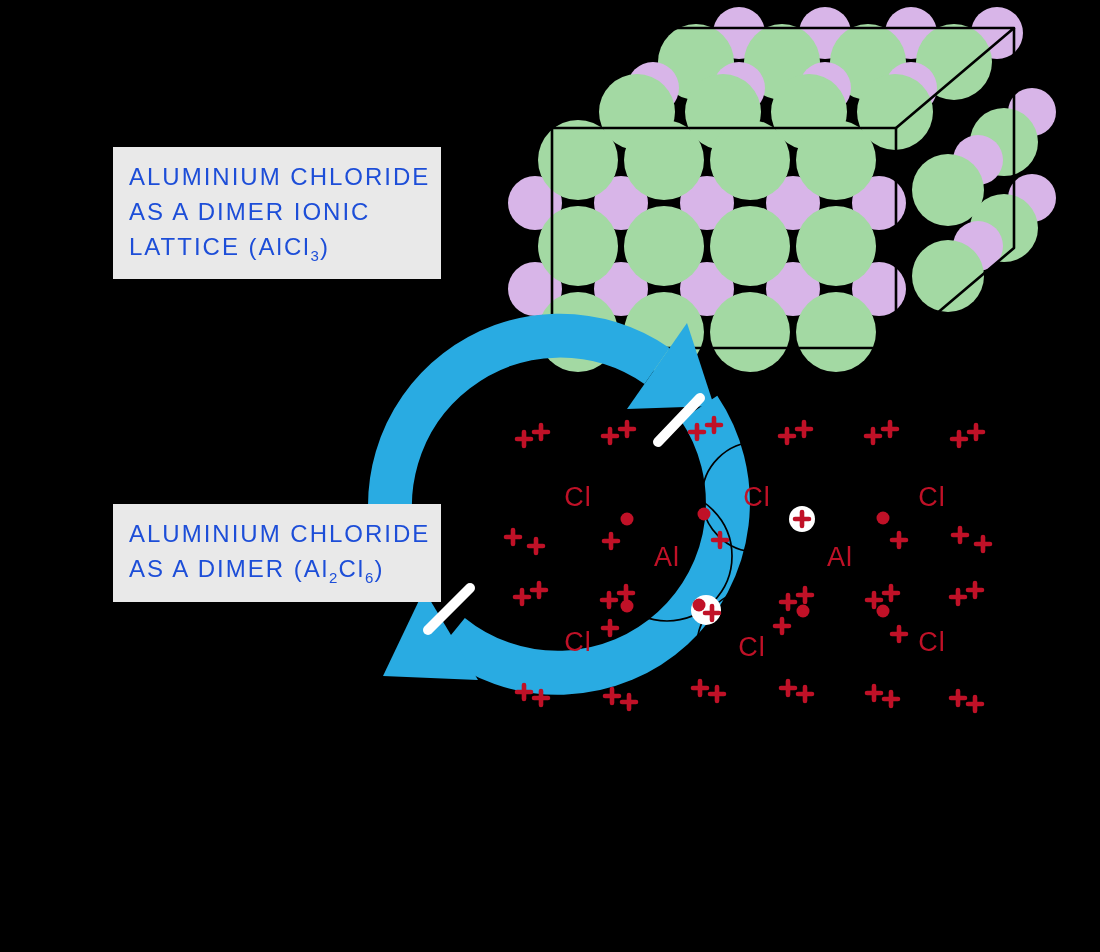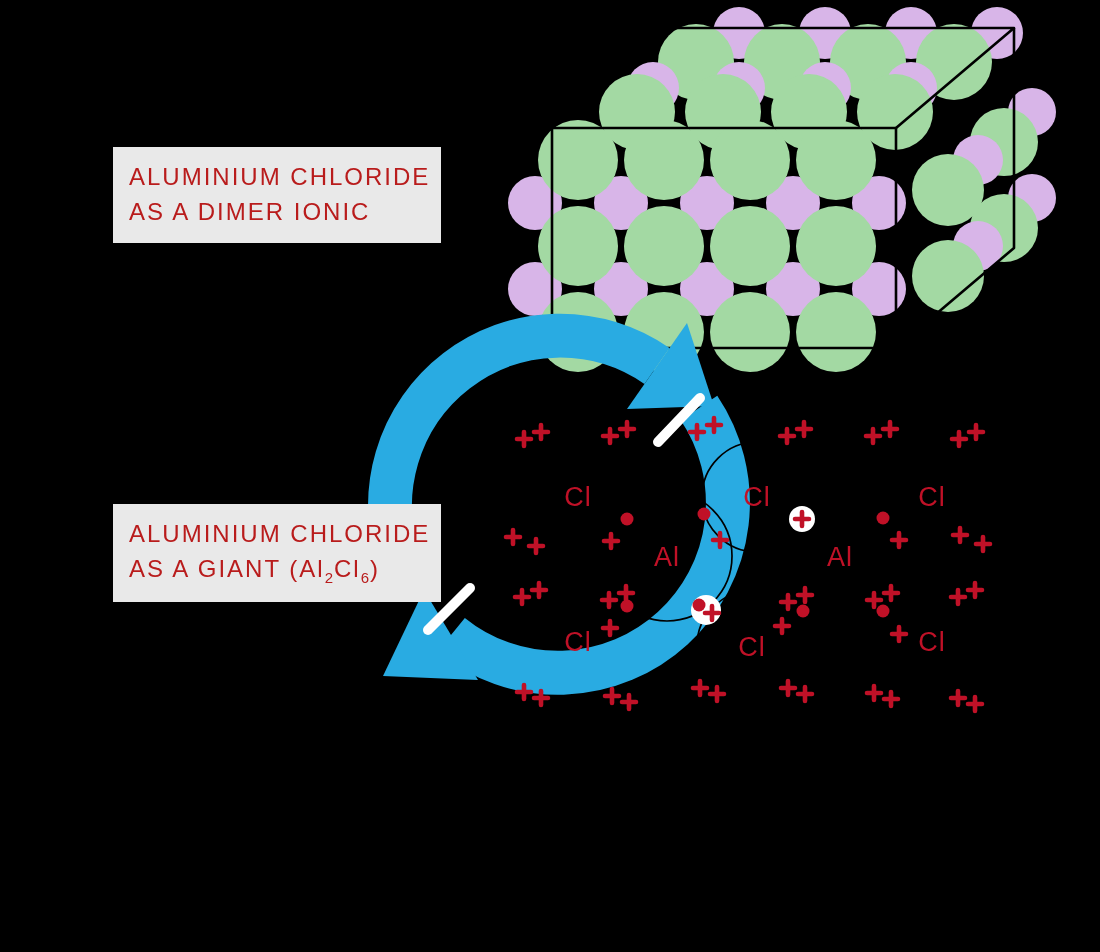--- a/index.html
+++ b/index.html
@@ -1,19 +1,19 @@
 <!DOCTYPE html>
 <html><head>
 <meta charset="utf-8">
 <style>
   html,body{margin:0;padding:0;background:#000;}
   .stage{position:relative;width:1100px;height:952px;background:#000;overflow:hidden;
          font-family:"Liberation Sans",sans-serif;}
   .scene{position:absolute;left:0;top:0;}
-  .label-box{position:absolute;background:#e9e9e9;color:#b91c1c;padding:13px 16px;
+  .label-box{position:absolute;background:#e9e9e9;color:#1d4ed8;padding:13px 16px;
              font-size:24px;letter-spacing:2px;line-height:1.45;z-index:5;}
   .label-box .ln{white-space:nowrap;}
   .sub{font-size:15px;vertical-align:-6px;letter-spacing:1px;}
   
   .sph-cl{fill:#a3d9a3;}
   .sph-al{fill:#d8b5e8;}
   .edge{fill:none;stroke:#000;stroke-width:2.6;stroke-linejoin:round;}
   .arrow{fill:none;stroke:#29abe2;stroke-width:44;}
   .ahead{fill:#29abe2;}
   .notch{stroke:#ffffff;stroke-width:10;stroke-linecap:round;}
@@ -182,20 +182,21 @@
     <text class="atom" x="840" y="566">Al</text>
     <text class="atom" x="578" y="651">Cl</text>
     <text class="atom" x="752" y="656">Cl</text>
     <text class="atom" x="932" y="651">Cl</text>
   </g>
 </svg>
 
 <div class="label-box" style="left:113px;top:147px;width:296px;">
   <div class="ln">ALUMINIUM CHLORIDE</div>
   <div class="ln">AS A DIMER IONIC</div>
+  <div class="ln"><span>LATTICE (AlCl</span><span class="sub">3</span><span>)</span></div>
 </div>
 
 <div class="label-box" style="left:113px;top:504px;width:296px;">
   <div class="ln">ALUMINIUM CHLORIDE</div>
-  <div class="ln"><span>AS A GIANT (Al</span><span class="sub">2</span><span>Cl</span><span class="sub">6</span><span>)</span></div>
+  <div class="ln"><span>AS A DIMER (Al</span><span class="sub">2</span><span>Cl</span><span class="sub">6</span><span>)</span></div>
 </div>
 
 </div>
 
 </body></html>

